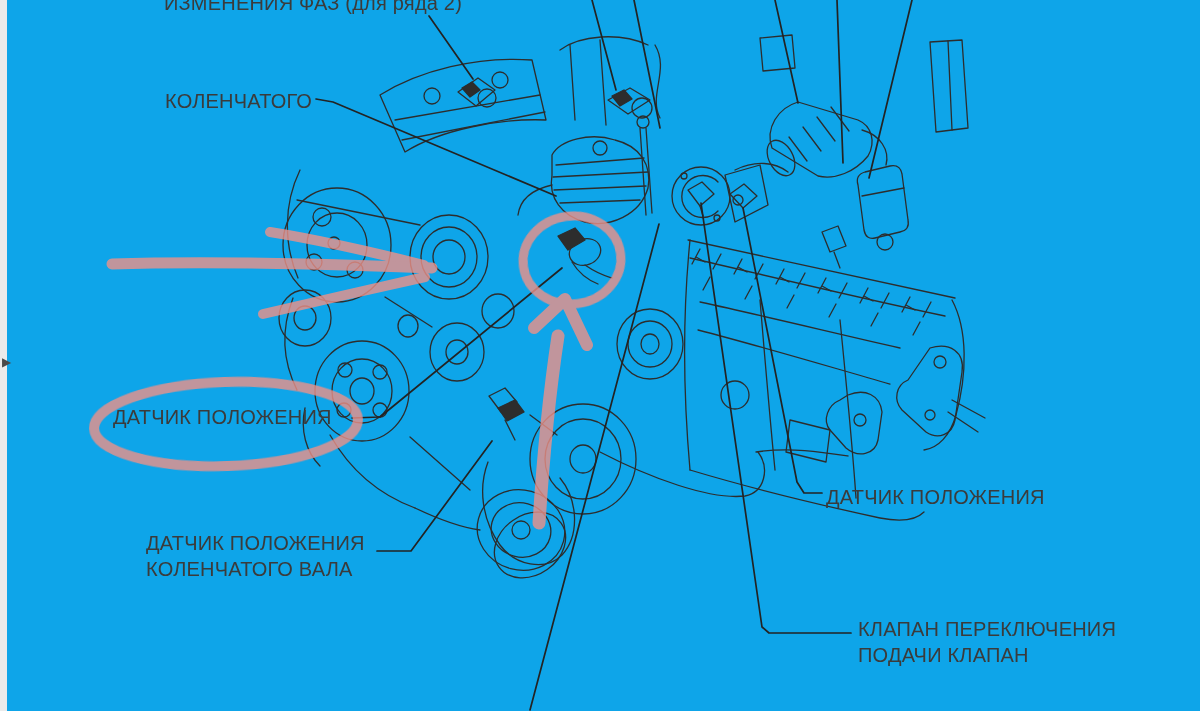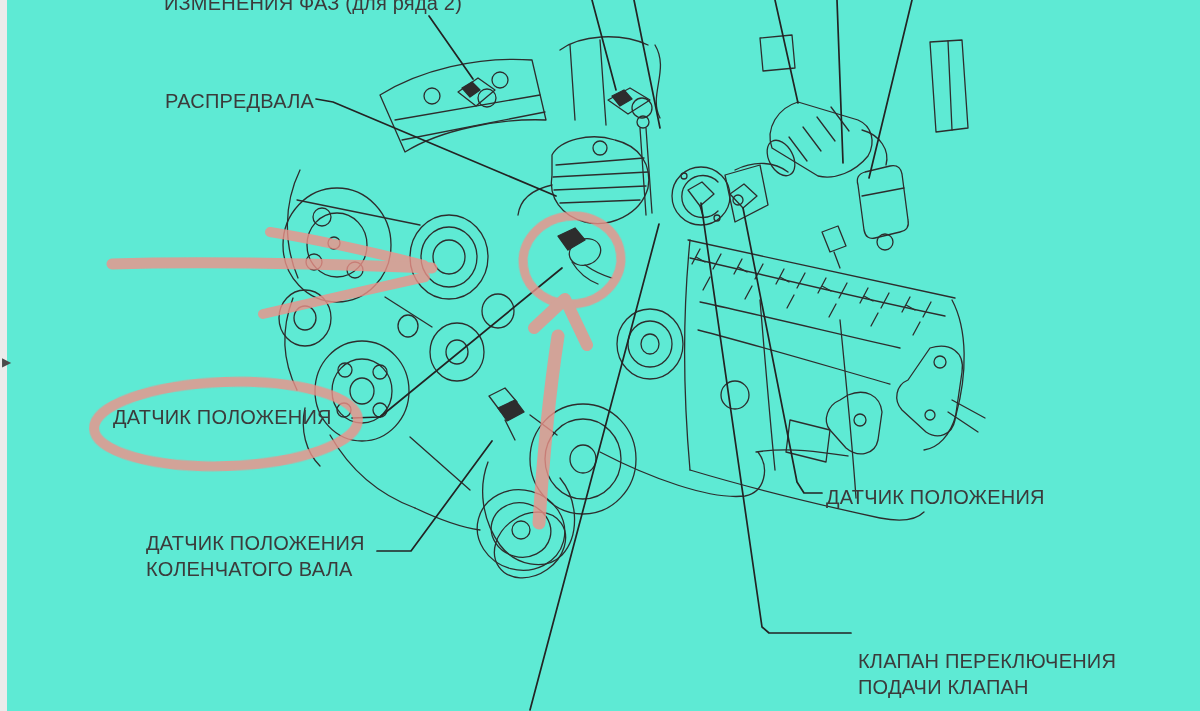--- a/index.html
+++ b/index.html
@@ -1,17 +1,17 @@
 <!DOCTYPE html>
 <html><head>
 <meta charset="utf-8">
 <style>
   html,body{margin:0;padding:0;background:#ffffff;}
   #app{
-    position:relative;width:1200px;height:711px;overflow:hidden;background:#5eead4;
+    position:relative;width:1200px;height:711px;overflow:hidden;background:#0ea5e9;
     font-family:"Liberation Sans","DejaVu Sans",sans-serif;
   }
   #engine-svg{position:absolute;left:0;top:0;width:1200px;height:711px;}
   .diagram-label{
     position:absolute;font-size:20px;line-height:26px;letter-spacing:.2px;
     color:#3b3b3b;white-space:nowrap;z-index:5;
   }
   .left-strip{
     position:absolute;left:0;top:0;width:7px;height:711px;background:#ebebeb;z-index:6;
   }
@@ -210,37 +210,37 @@
       <path stroke-width="13" d="M539,523 C543,460 549,395 558,336" stroke="#ef9189"></path>
       <path stroke-width="12" d="M534,328 L565,299 L587,345" stroke="#ef9189"></path>
     </g>
   </svg>
 
   <div class="diagram-label" style="left: 164px; top: -10px; color: rgb(59, 59, 59);">
     <span>ИЗМЕНЕНИЯ ФАЗ (для ряда 2)</span>
   </div>
 
   <div class="diagram-label" style="left: 165px; top: 88px; color: rgb(59, 59, 59);">
-    <div>РАСПРЕДВАЛА</div>
+    <div>КОЛЕНЧАТОГО</div>
   </div>
 
   <div class="diagram-label" style="left: 113px; top: 404px; color: rgb(59, 59, 59);">
     <div>ДАТЧИК ПОЛОЖЕНИЯ</div>
   </div>
 
   <div class="diagram-label" style="left: 146px; top: 530px; color: rgb(59, 59, 59);">
     <div>ДАТЧИК ПОЛОЖЕНИЯ</div>
     <div>КОЛЕНЧАТОГО ВАЛА</div>
   </div>
 
   <div class="diagram-label" style="left: 826px; top: 484px; color: rgb(59, 59, 59);">
     <div>ДАТЧИК ПОЛОЖЕНИЯ</div>
   </div>
 
-  <div class="diagram-label" style="left: 858px; top: 616px; color: rgb(59, 59, 59); margin-top: 32px;">
+  <div class="diagram-label" style="left: 858px; top: 616px; color: rgb(59, 59, 59);">
     <div>КЛАПАН ПЕРЕКЛЮЧЕНИЯ</div>
     <div>ПОДАЧИ КЛАПАН</div>
   </div>
 
   <div class="left-strip"></div>
   <div class="expand-arrow">▶</div>
 
 </div>
 
 </body></html>

